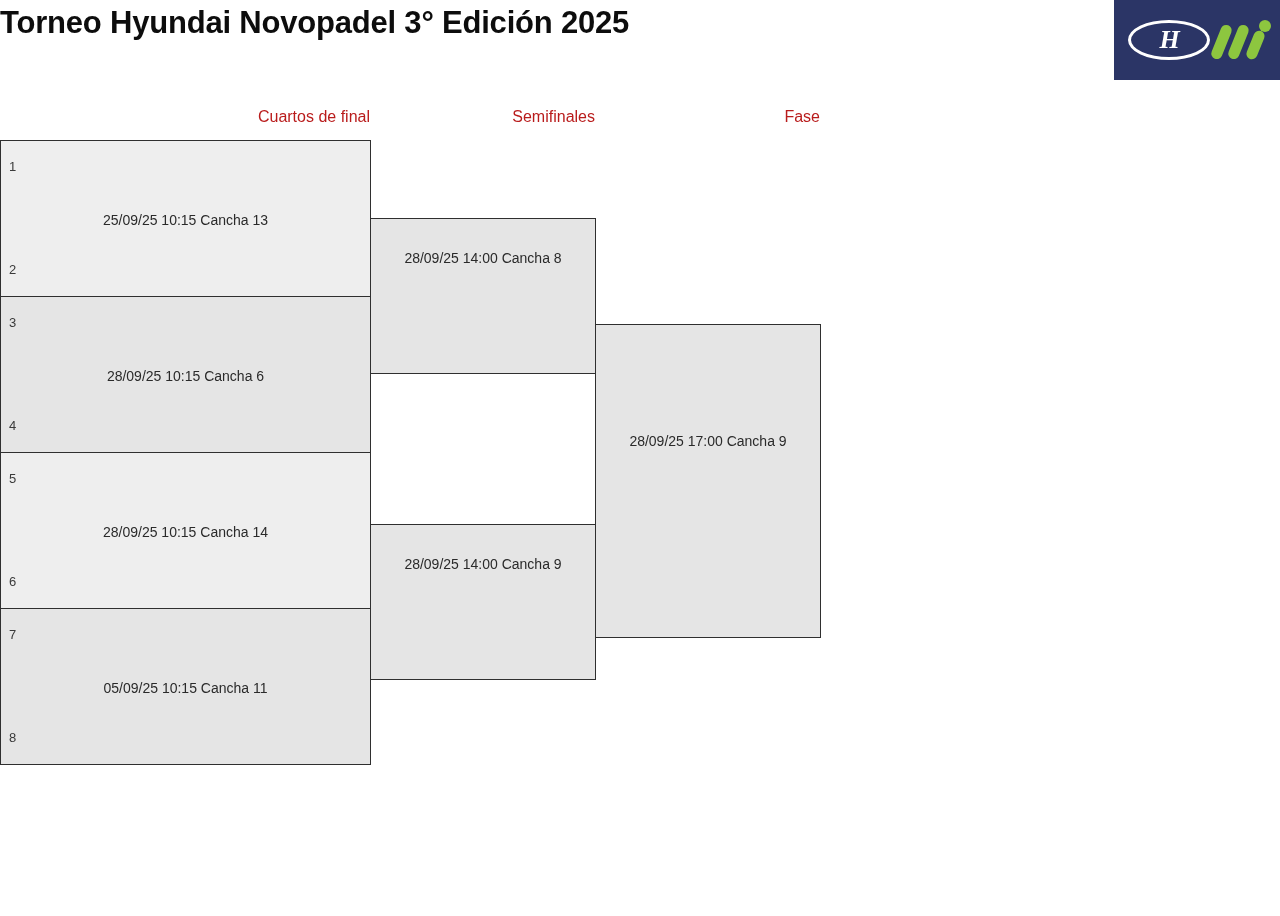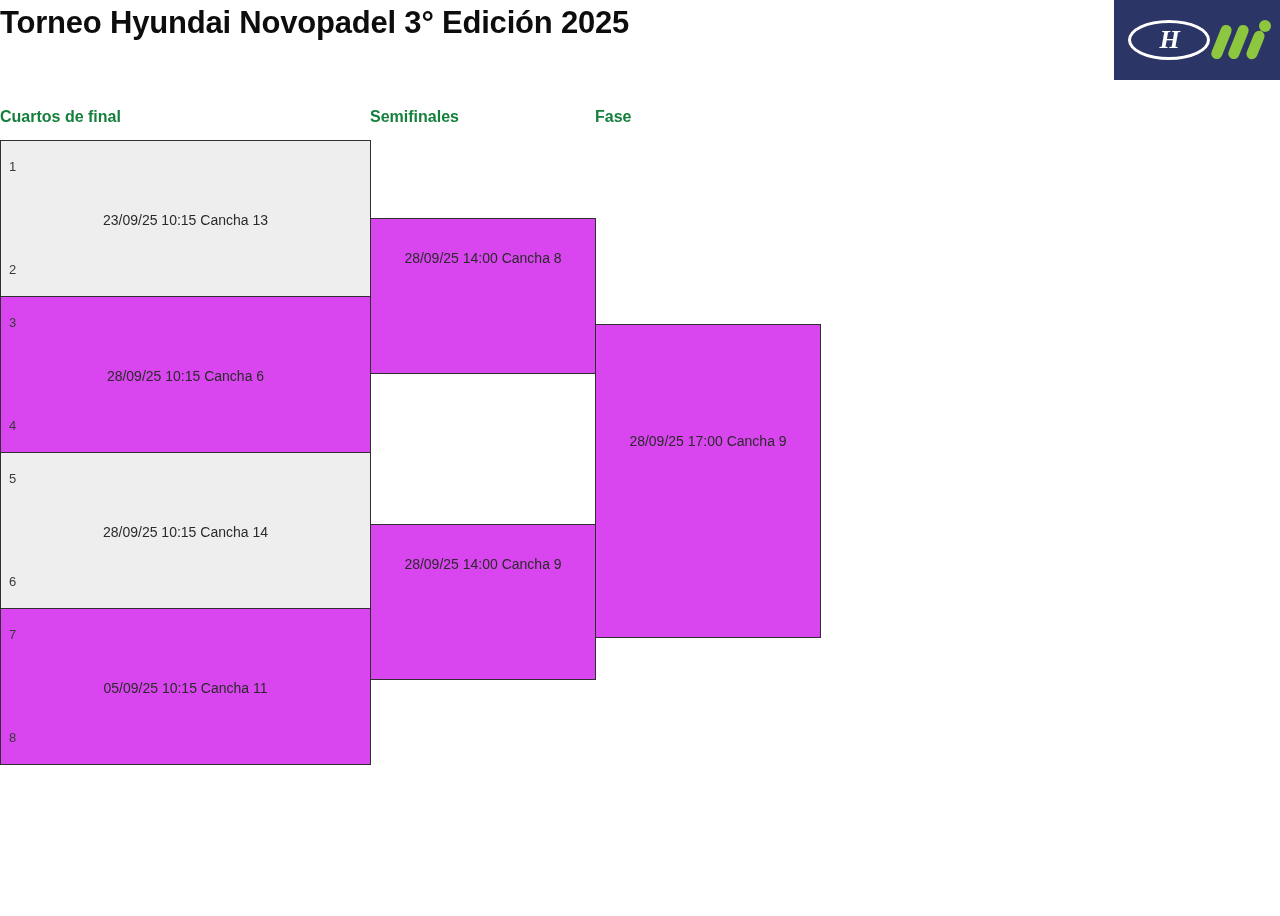--- a/index.html
+++ b/index.html
@@ -111,34 +111,34 @@
     position: absolute;
     left: 0;
     top: 98px;
     width: 1280px;
     height: 700px;
   }
   .round-header {
     position: absolute;
     top: 10px;
     font-size: 16px;
-    font-weight: bold;
-    color: #15803d;
-    text-align: left;
+    font-weight: normal;
+    color: #b91c1c;
+    text-align: right;
     white-space: nowrap;
   }
   #round-header-qf { left: 0px;   width: 370px; }
   #round-header-sf { left: 370px; width: 225px; }
   #round-header-f  { left: 595px; width: 225px; }
 
   .match-box {
     position: absolute;
     box-sizing: border-box;
     border: 1px solid #2f2f2f;
-    background: #d946ef;
+    background: #e5e5e5;
   }
   .match-box.shaded { background: #eeeeee; }
 
   .qf-box { left: 0px; width: 371px; height: 157px; }
   #qf-1 { top: 42px;  }
   #qf-2 { top: 198px; }
   #qf-3 { top: 354px; }
   #qf-4 { top: 510px; }
 
   .seed {
@@ -206,21 +206,21 @@
 </div>
 
 <div id="bracket">
 
   <div class="round-header" id="round-header-qf">Cuartos de final</div>
   <div class="round-header" id="round-header-sf">Semifinales</div>
   <div class="round-header" id="round-header-f">Fase</div>
 
   <div class="match-box qf-box shaded" id="qf-1">
     <div class="seed top">1</div>
-    <div class="match-info">23/09/25 10:15 Cancha 13</div>
+    <div class="match-info">25/09/25 10:15 Cancha 13</div>
     <div class="seed bottom">2</div>
   </div>
 
   <div class="match-box qf-box" id="qf-2">
     <div class="seed top">3</div>
     <div class="match-info">28/09/25 10:15 Cancha 6</div>
     <div class="seed bottom">4</div>
   </div>
 
   <div class="match-box qf-box shaded" id="qf-3">

